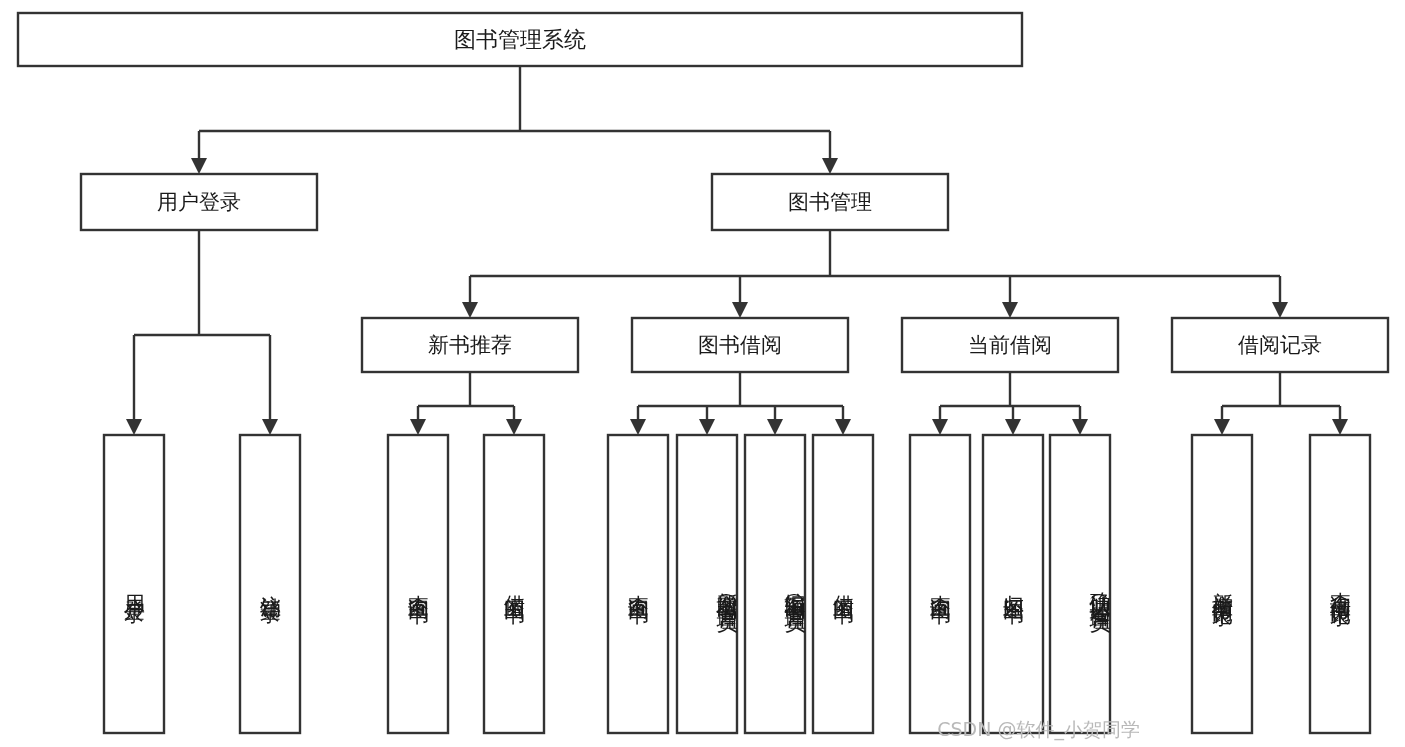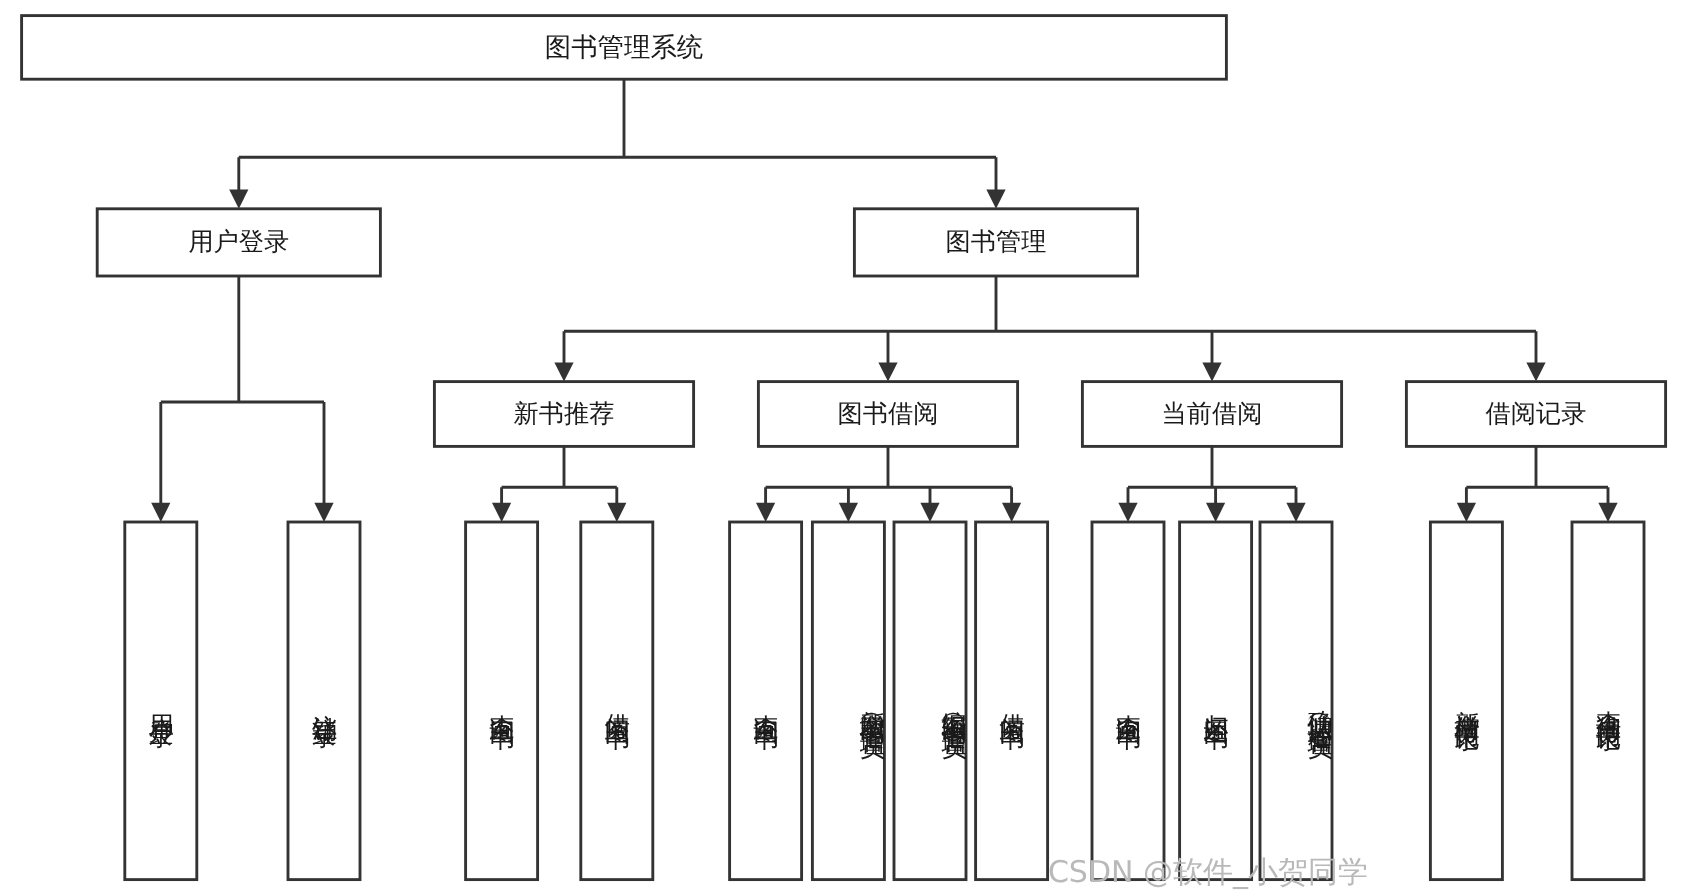--- a/index.html
+++ b/index.html
@@ -60,21 +60,21 @@
     letter-spacing: 3px;
     color: #1a1a1a;
     white-space: nowrap;
     pointer-events: none;
   }
   .watermark {
     position: absolute;
     right: 8px;
     bottom: 4px;
     font-family: "DejaVu Sans", "Liberation Sans", sans-serif;
-    font-size: 25px;
+    font-size: 19px;
     color: #b9b9b9;
     white-space: nowrap;
   }
 </style>
 </head>
 <body>
 
 <div id="diagram-root">
 
   <svg id="tree-svg" viewBox="0 0 1405 747">

